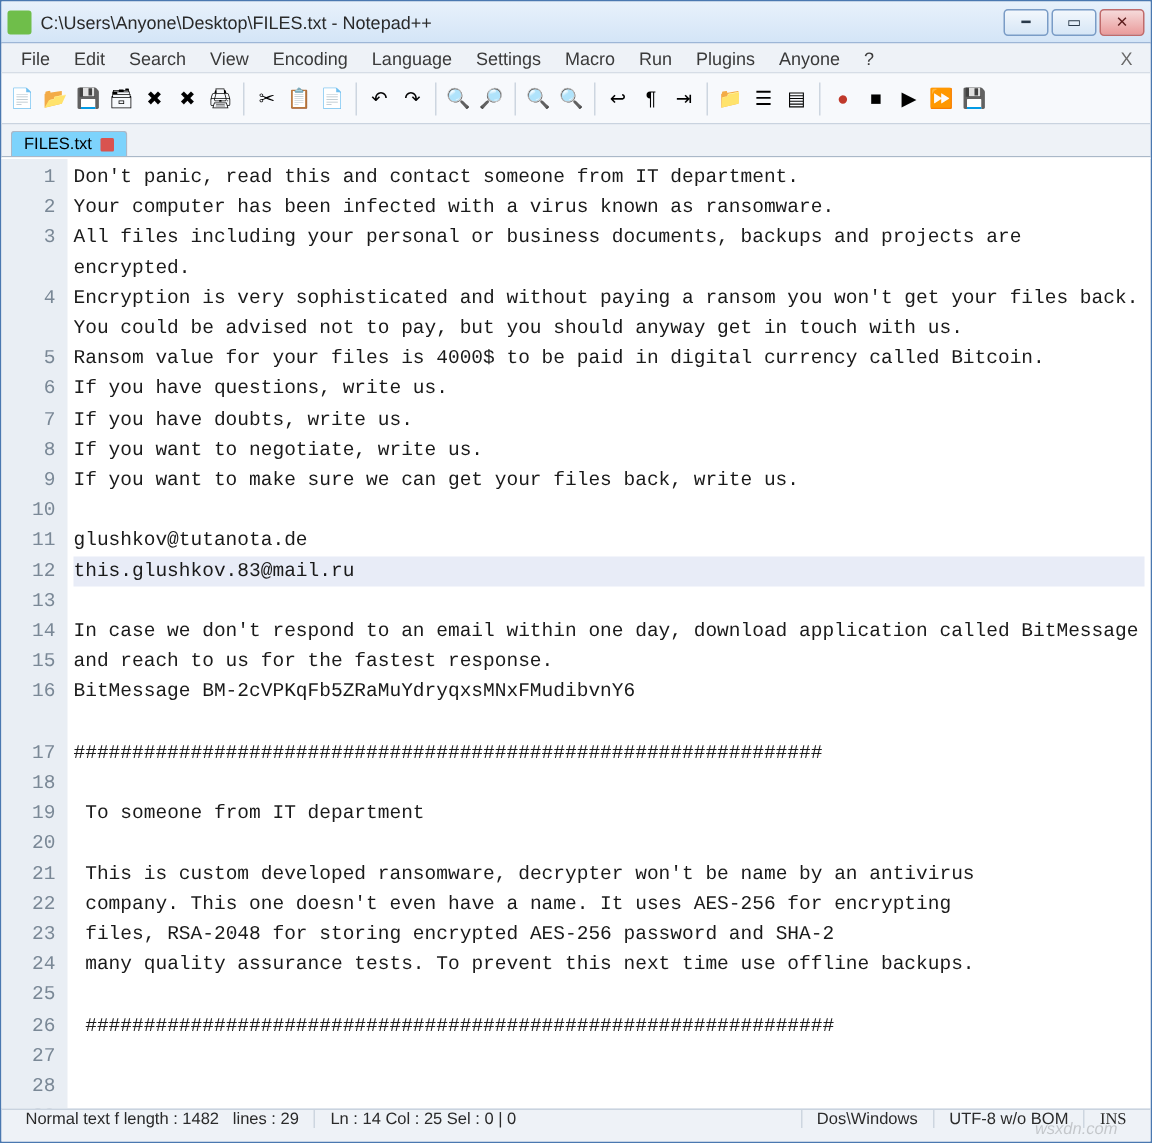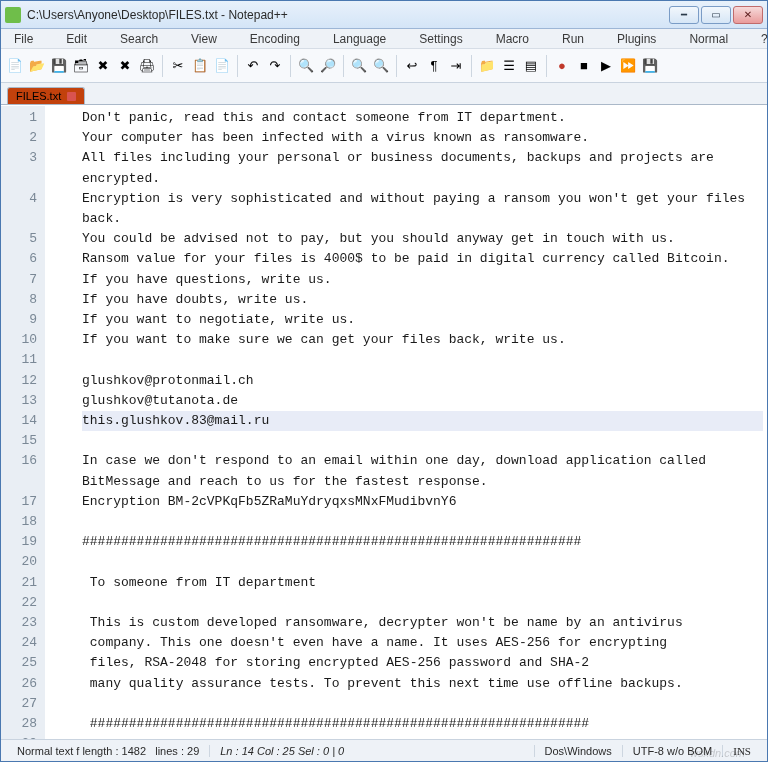--- a/index.html
+++ b/index.html
@@ -3,38 +3,38 @@
 <meta charset="utf-8">
 <style>
   * { box-sizing: border-box; }
   html, body { margin:0; padding:0; font-family: "Segoe UI", Tahoma, sans-serif; font-size:12px; }
   .window { width:768px; height:762px; background:#eef2f7; border:1px solid #4a78b0; display:flex; flex-direction:column; position:relative; }
   .titlebar { height:28px; background:linear-gradient(#e8f1fb,#d4e5f7); display:flex; align-items:center; padding:0 4px; border-bottom:1px solid #9db6d6;}
   .titlebar .app-icon { width:16px; height:16px; background:#6fbe4a; margin-right:6px; border-radius:2px;}
   .titlebar .title { flex:1; color:#2a2a2a; font-size:12px;}
   .win-btn { width:30px; height:18px; margin-left:2px; border:1px solid #7a9cc6; background:linear-gradient(#f2f7fc,#d6e6f6); border-radius:3px; display:flex; align-items:center; justify-content:center; font-size:10px; color:#2a3a4a;}
   .win-btn.close { background:linear-gradient(#f6dada,#e99b9b); border-color:#c06b6b; color:#5a1a1a;}
-  .menubar { height:20px; background:#eef2f7; display:flex; align-items:center; padding:0 6px; gap:19px; color:#3a3a3a; border-bottom:1px solid #d6dde6;}
+  .menubar { height:20px; background:#eef2f7; display:flex; align-items:center; padding:0 6px; gap:2px; color:#3a3a3a; border-bottom:1px solid #d6dde6;}
   .menubar .mitem { padding:2px 7px; cursor:default;}
   .menubar .mclose { margin-left:auto; padding:0 6px; color:#6a6a6a;}
   .toolbar { height:34px; background:#f7f9fc; display:flex; align-items:center; padding:2px 4px; gap:2px; border-bottom:1px solid #c9d3df;}
   .tb { width:20px; height:20px; display:flex; align-items:center; justify-content:center; font-size:13px;}
   .sep { width:1px; height:22px; background:#cdd6e0; margin:0 3px;}
   .tabbar { height:22px; background:#eef2f7; display:flex; align-items:flex-end; padding:0 6px; border-bottom:1px solid #aab8c8;}
-  .tab { background:#c2410c; border:1px solid #aab8c8; border-bottom:none; padding:2px 8px; font-size:11px; display:flex; align-items:center; gap:6px; border-radius:3px 3px 0 0;}
+  .tab { background:#7dd3fc; border:1px solid #aab8c8; border-bottom:none; padding:2px 8px; font-size:11px; display:flex; align-items:center; gap:6px; border-radius:3px 3px 0 0;}
   .tab .tx { width:9px; height:9px; background:#d9534f; border-radius:1px;}
   .editor { flex:1; background:#fff; display:flex; overflow:hidden; border-top:1px solid #fff;}
   .gutter { width:44px; background:#e9eef4; color:#7a8896; font-family:Consolas,"Courier New",monospace; font-size:13px; text-align:right; padding:2px 8px 2px 2px; line-height:20.2px; white-space:pre;}
   .code { flex:1; font-family:Consolas,"Courier New",monospace; font-size:13px; color:#1a1a1a; padding:2px 4px; line-height:20.2px; overflow:auto;}
-  .line { white-space:pre-wrap; word-break:break-word; position:relative;margin-left:33px;}
+  .line { white-space:pre-wrap; word-break:break-word; position:relative;}
   .line.hl { background:#e8ecf7;}
-  .status { height:22px; background:#eef2f7; border-top:1px solid #c9d3df; display:flex; align-items:center; font-size:11px; color:#2a2a2a; padding:0 6px;}
+  .status { height:22px; background:#eef2f7; border-top:1px solid #c9d3df; display:flex; align-items:flex-start; font-size:11px; color:#2a2a2a; padding:0 6px;}
   .status .cell { padding:0 10px; border-right:1px solid #cdd6e0;}
   .status .cell:last-child { border-right:none;font-family:Liberation Serif, serif;}
-  .status .grow { flex:1;font-style:italic;}
+  .status .grow { flex:1;}
   .watermark { position:absolute; bottom:2px; right:22px; color:rgba(0,0,0,0.18); font-size:11px; pointer-events:none;font-style:italic;}
 </style>
 </head>
 <body>
 
 <div class="window">
 
   <div class="titlebar">
     <div class="app-icon"></div>
     <div class="title">C:\Users\Anyone\Desktop\FILES.txt - Notepad++</div>
@@ -47,21 +47,21 @@
     <div class="mitem">File</div>
     <div class="mitem">Edit</div>
     <div class="mitem">Search</div>
     <div class="mitem">View</div>
     <div class="mitem">Encoding</div>
     <div class="mitem">Language</div>
     <div class="mitem">Settings</div>
     <div class="mitem">Macro</div>
     <div class="mitem">Run</div>
     <div class="mitem">Plugins</div>
-    <div class="mitem">Normal</div>
+    <div class="mitem">Anyone</div>
     <div class="mitem">?</div>
     <div class="mclose">X</div>
   </div>
 
   <div class="toolbar">
     <div class="tb">📄</div>
     <div class="tb">📂</div>
     <div class="tb">💾</div>
     <div class="tb">🗃</div>
     <div class="tb">✖</div>
@@ -141,26 +141,25 @@
         <div class="line">Your computer has been infected with a virus known as ransomware.</div>
         <div class="line">All files including your personal or business documents, backups and projects are encrypted.</div>
         <div class="line">Encryption is very sophisticated and without paying a ransom you won't get your files back.</div>
         <div class="line">You could be advised not to pay, but you should anyway get in touch with us.</div>
         <div class="line">Ransom value for your files is 4000$ to be paid in digital currency called Bitcoin.</div>
         <div class="line">If you have questions, write us.</div>
         <div class="line">If you have doubts, write us.</div>
         <div class="line">If you want to negotiate, write us.</div>
         <div class="line">If you want to make sure we can get your files back, write us.</div>
         <div class="line">&nbsp;</div>
-        <div class="line">glushkov@protonmail.ch</div>
         <div class="line">glushkov@tutanota.de</div>
         <div class="line hl">this.glushkov.83@mail.ru</div>
         <div class="line">&nbsp;</div>
         <div class="line">In case we don't respond to an email within one day, download application called BitMessage and reach to us for the fastest response.</div>
-        <div class="line">Encryption BM-2cVPKqFb5ZRaMuYdryqxsMNxFMudibvnY6</div>
+        <div class="line">BitMessage BM-2cVPKqFb5ZRaMuYdryqxsMNxFMudibvnY6</div>
         <div class="line">&nbsp;</div>
         <div class="line">################################################################</div>
         <div class="line">&nbsp;</div>
         <div class="line"> To someone from IT department</div>
         <div class="line">&nbsp;</div>
         <div class="line"> This is custom developed ransomware, decrypter won't be name by an antivirus</div>
         <div class="line"> company. This one doesn't even have a name. It uses AES-256 for encrypting</div>
         <div class="line"> files, RSA-2048 for storing encrypted AES-256 password and SHA-2</div>
         <div class="line"> many quality assurance tests. To prevent this next time use offline backups.</div>
         <div class="line">&nbsp;</div>

